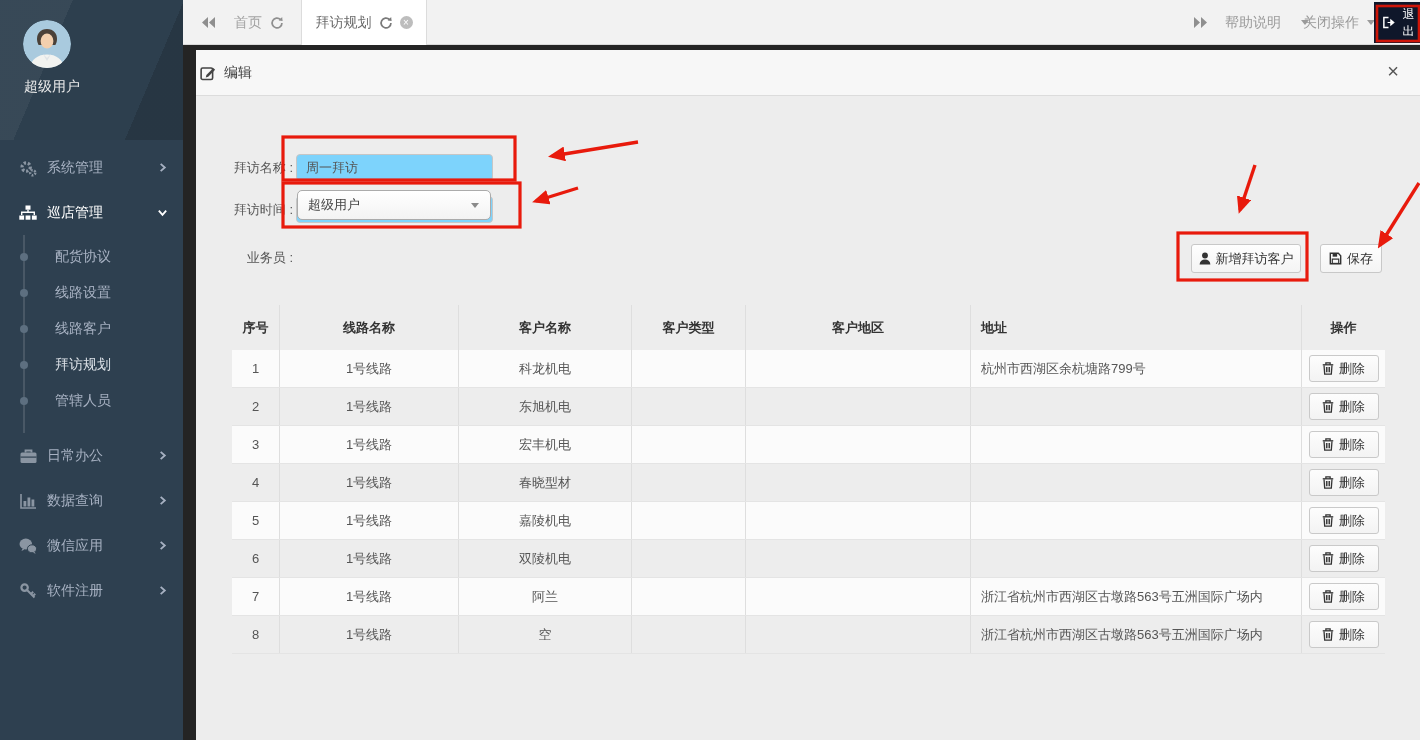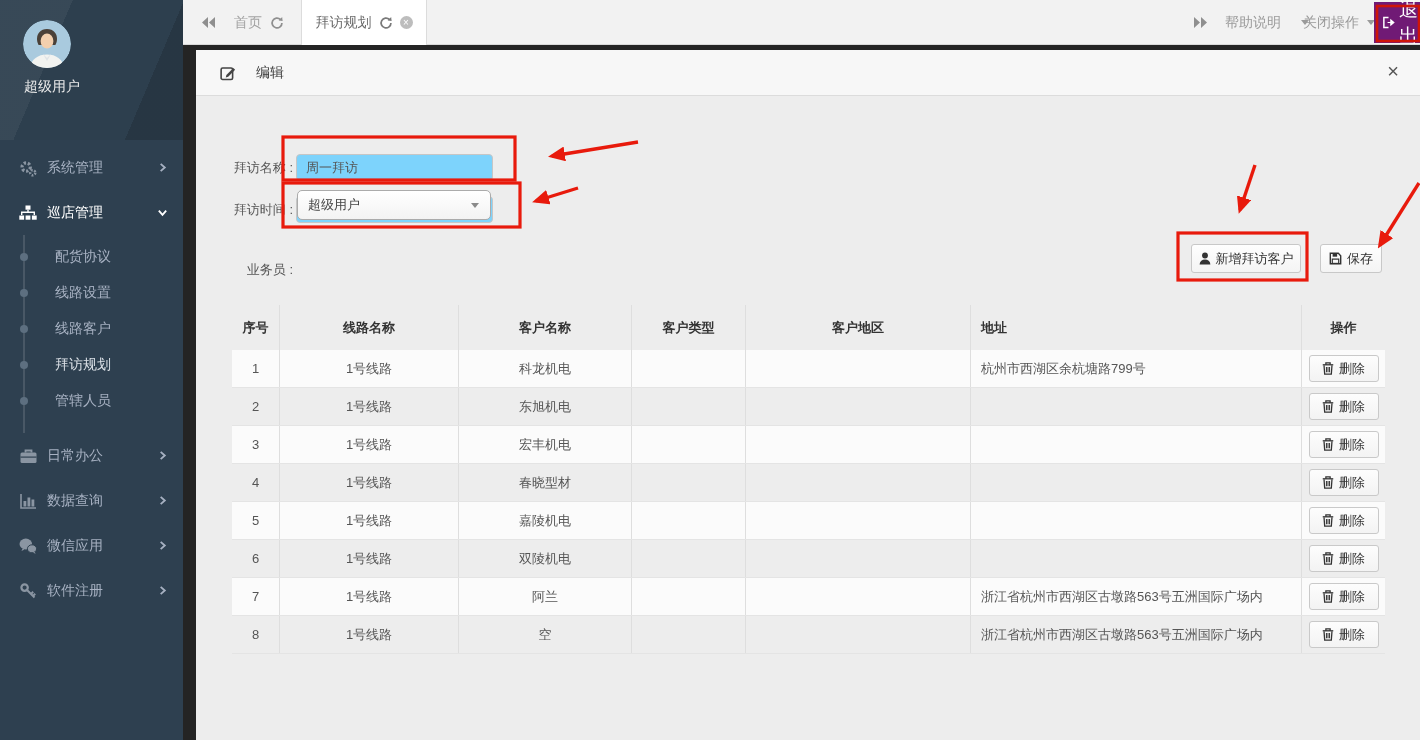--- a/index.html
+++ b/index.html
@@ -28,26 +28,26 @@
   .sub-item.current { color:#dde2e8; }
 
   
   .topbar { position:absolute; left:183px; top:0; width:1237px; height:45px; background:#f2f2f2; border-bottom:1px solid #d9d9d9; }
   .tb-ico { position:absolute; top:16px; display:flex; color:#8f8f8f; }
   .tab-home { position:absolute; left:234px; top:0; height:45px; display:flex; align-items:center; gap:8px; color:#a3a3a3; font-size:14px; cursor:pointer; }
   .tab-active { position:absolute; left:118px; top:0; width:126px; height:45px; background:#ffffff; border-left:1px solid #dcdcdc; border-right:1px solid #dcdcdc; display:flex; align-items:center; justify-content:center; gap:7px; color:#6a6a6a; font-size:14px; cursor:pointer; }
   .tab-close-circle { width:13px; height:13px; border-radius:50%; background:#bdbdbd; color:#fff; font-size:10px; line-height:13px; text-align:center; }
   .tb-right { position:absolute; top:0; height:45px; display:flex; align-items:center; color:#9a9a9a; font-size:14px; gap:4px; cursor:pointer; }
   .caret-down { width:0; height:0; border-left:4px solid transparent; border-right:4px solid transparent; border-top:5px solid #9a9a9a; margin-left:4px; }
-  .logout-btn { position:absolute; left:1191px; top:2px; width:46px; height:41px; background:#701a75; color:#fff; font-size:19px; display:flex; align-items:center; justify-content:flex-start; padding-left:8px; gap:2px; border:none; cursor:pointer; }
+  .logout-btn { position:absolute; left:1191px; top:2px; width:46px; height:41px; background:#0f172a; color:#fff; font-size:12px; display:flex; align-items:center; justify-content:flex-start; padding-left:8px; gap:2px; border:none; cursor:pointer; }
 
   
   .backdrop { position:absolute; left:183px; top:45px; width:1237px; height:695px; background:#242424; }
   .panel { position:absolute; left:13px; top:5px; width:1224px; height:690px; background:#ededed; }
-  .panel-header { height:46px; background:#f7f7f7; border-bottom:1px solid #dcdcdc; display:flex; align-items:center; padding-left:24px; gap:20px; color:#3c3c3c; font-size:14px; }
+  .panel-header { height:46px; background:#f7f7f7; border-bottom:1px solid #dcdcdc; display:flex; align-items:center; padding-left:4px; gap:8px; color:#3c3c3c; font-size:14px; }
   .panel-close { position:absolute; right:16px; top:10px; width:22px; height:22px; color:#555; font-size:20px; line-height:22px; text-align:center; cursor:pointer; background:none; border:none; }
 
   .form-label { position:absolute; left:0; width:97px; height:28px; line-height:28px; text-align:right; color:#555; font-size:13px; }
   .txt-input { position:absolute; left:100px; width:197px; height:27px; border:1px solid #c6c6c6; border-radius:4px; padding:0 9px; font-size:13px; color:#555; background:#7dd3fc; font-family:inherit; }
   .fake-select { position:absolute; left:101px; top:140px; width:194px; height:30px; border:1px solid #ababab; border-radius:5px; background:linear-gradient(#ffffff,#f3f3f3); display:flex; align-items:center; padding:0 10px; font-size:13px; color:#444; cursor:pointer; }
   .fake-select .sel-caret { position:absolute; right:11px; width:0; height:0; border-left:4px solid transparent; border-right:4px solid transparent; border-top:5px solid #8a8a8a; }
 
   .btn { display:flex; align-items:center; justify-content:center; gap:5px; background:linear-gradient(#fefefe,#f4f4f4); border:1px solid #c8c8c8; border-radius:3px; color:#333; font-size:13px; cursor:pointer; font-family:inherit; }
   .btn-add { position:absolute; left:995px; top:194px; width:110px; height:29px; }
   .btn-save { position:absolute; left:1124px; top:194px; width:62px; height:29px; }
@@ -275,21 +275,21 @@
           </svg>
         </span>
         <span>编辑</span>
       </div>
       <button class="panel-close">×</button>
 
       <div class="form-label" style="top:104px;">拜访名称 :</div>
       <input class="txt-input" style="top: 104px;" value="周一拜访">
       <div class="form-label" style="top:146px;">拜访时间 :</div>
       <input class="txt-input" style="top: 146px;" value="2019-02-13">
-      <div class="form-label" style="top:141px; margin-top:16px; top:190px;">业务员 :</div>
+      <div class="form-label" style="top:141px; margin-top:4px; top:190px;">业务员 :</div>
       <div class="fake-select">
         <span>超级用户</span>
         <span class="sel-caret"></span>
       </div>
 
       <button class="btn btn-add">
         <span>
           <svg width="12" height="13" viewBox="0 0 14 15">
               <circle cx="7" cy="4" r="3.4" fill="#333"></circle>
               <path d="M0.7 14.5C1 10.6 3.6 8.6 7 8.6s6 2 6.3 5.9z" fill="#333"></path>

